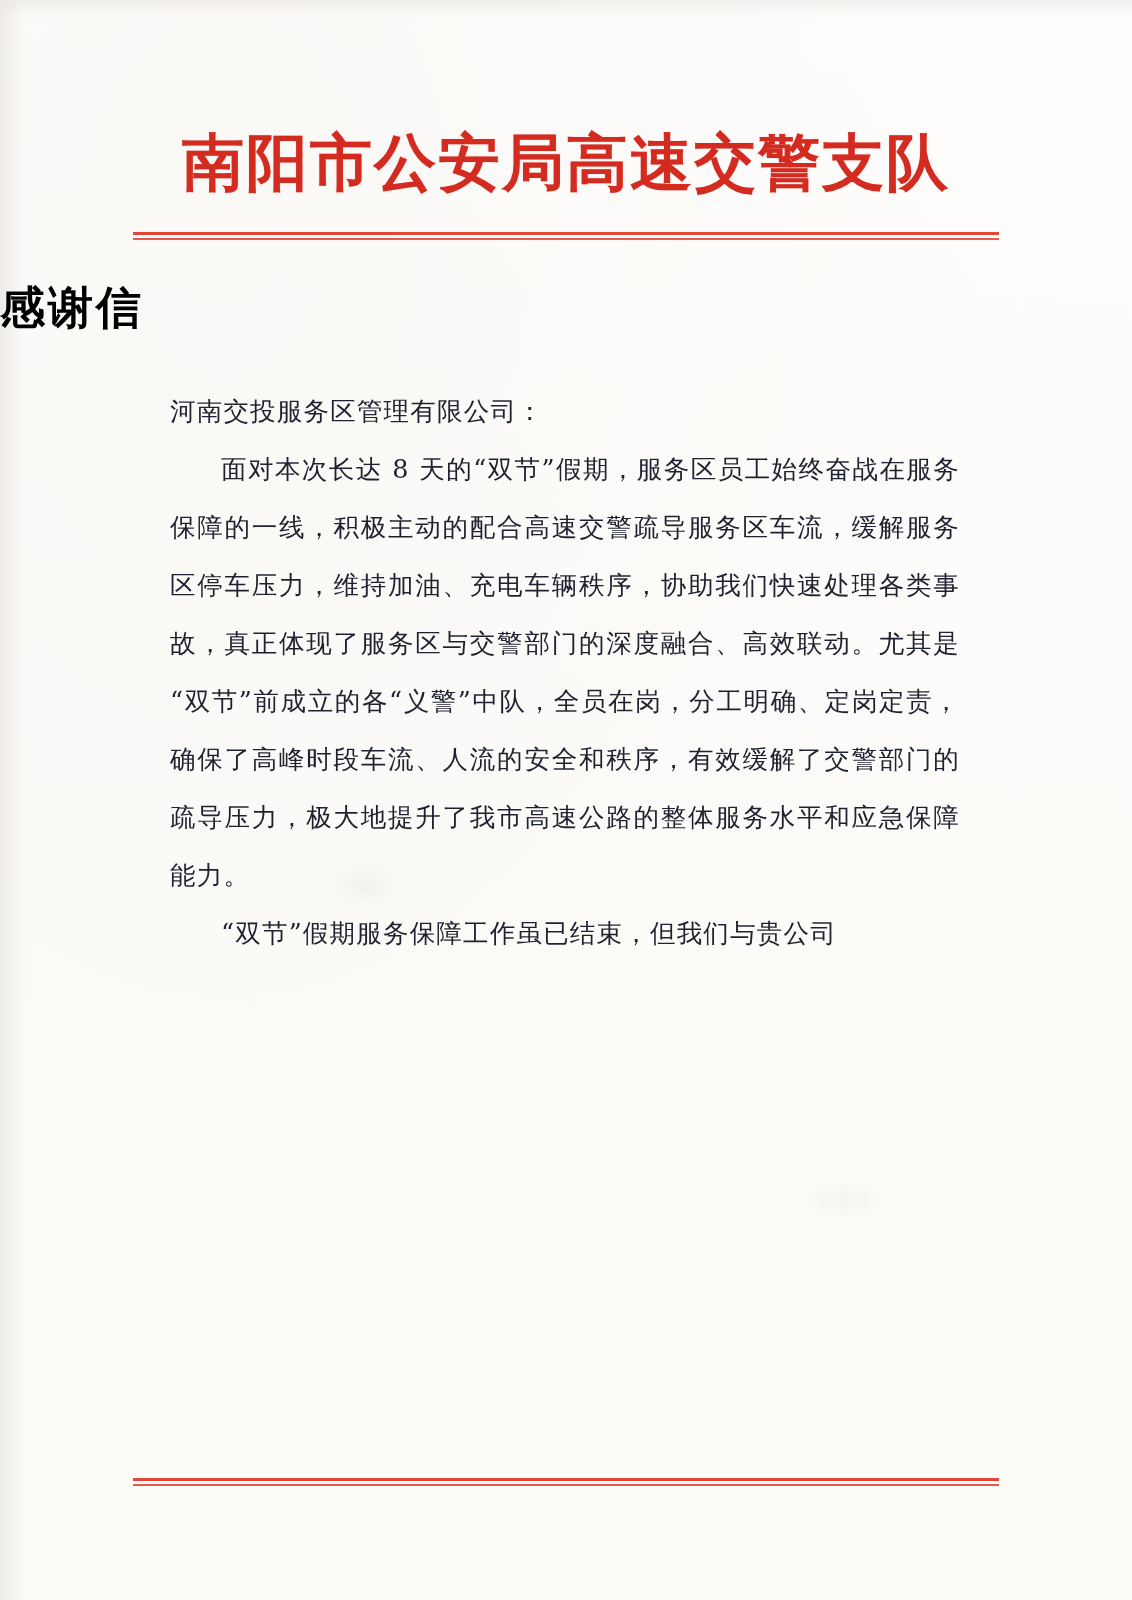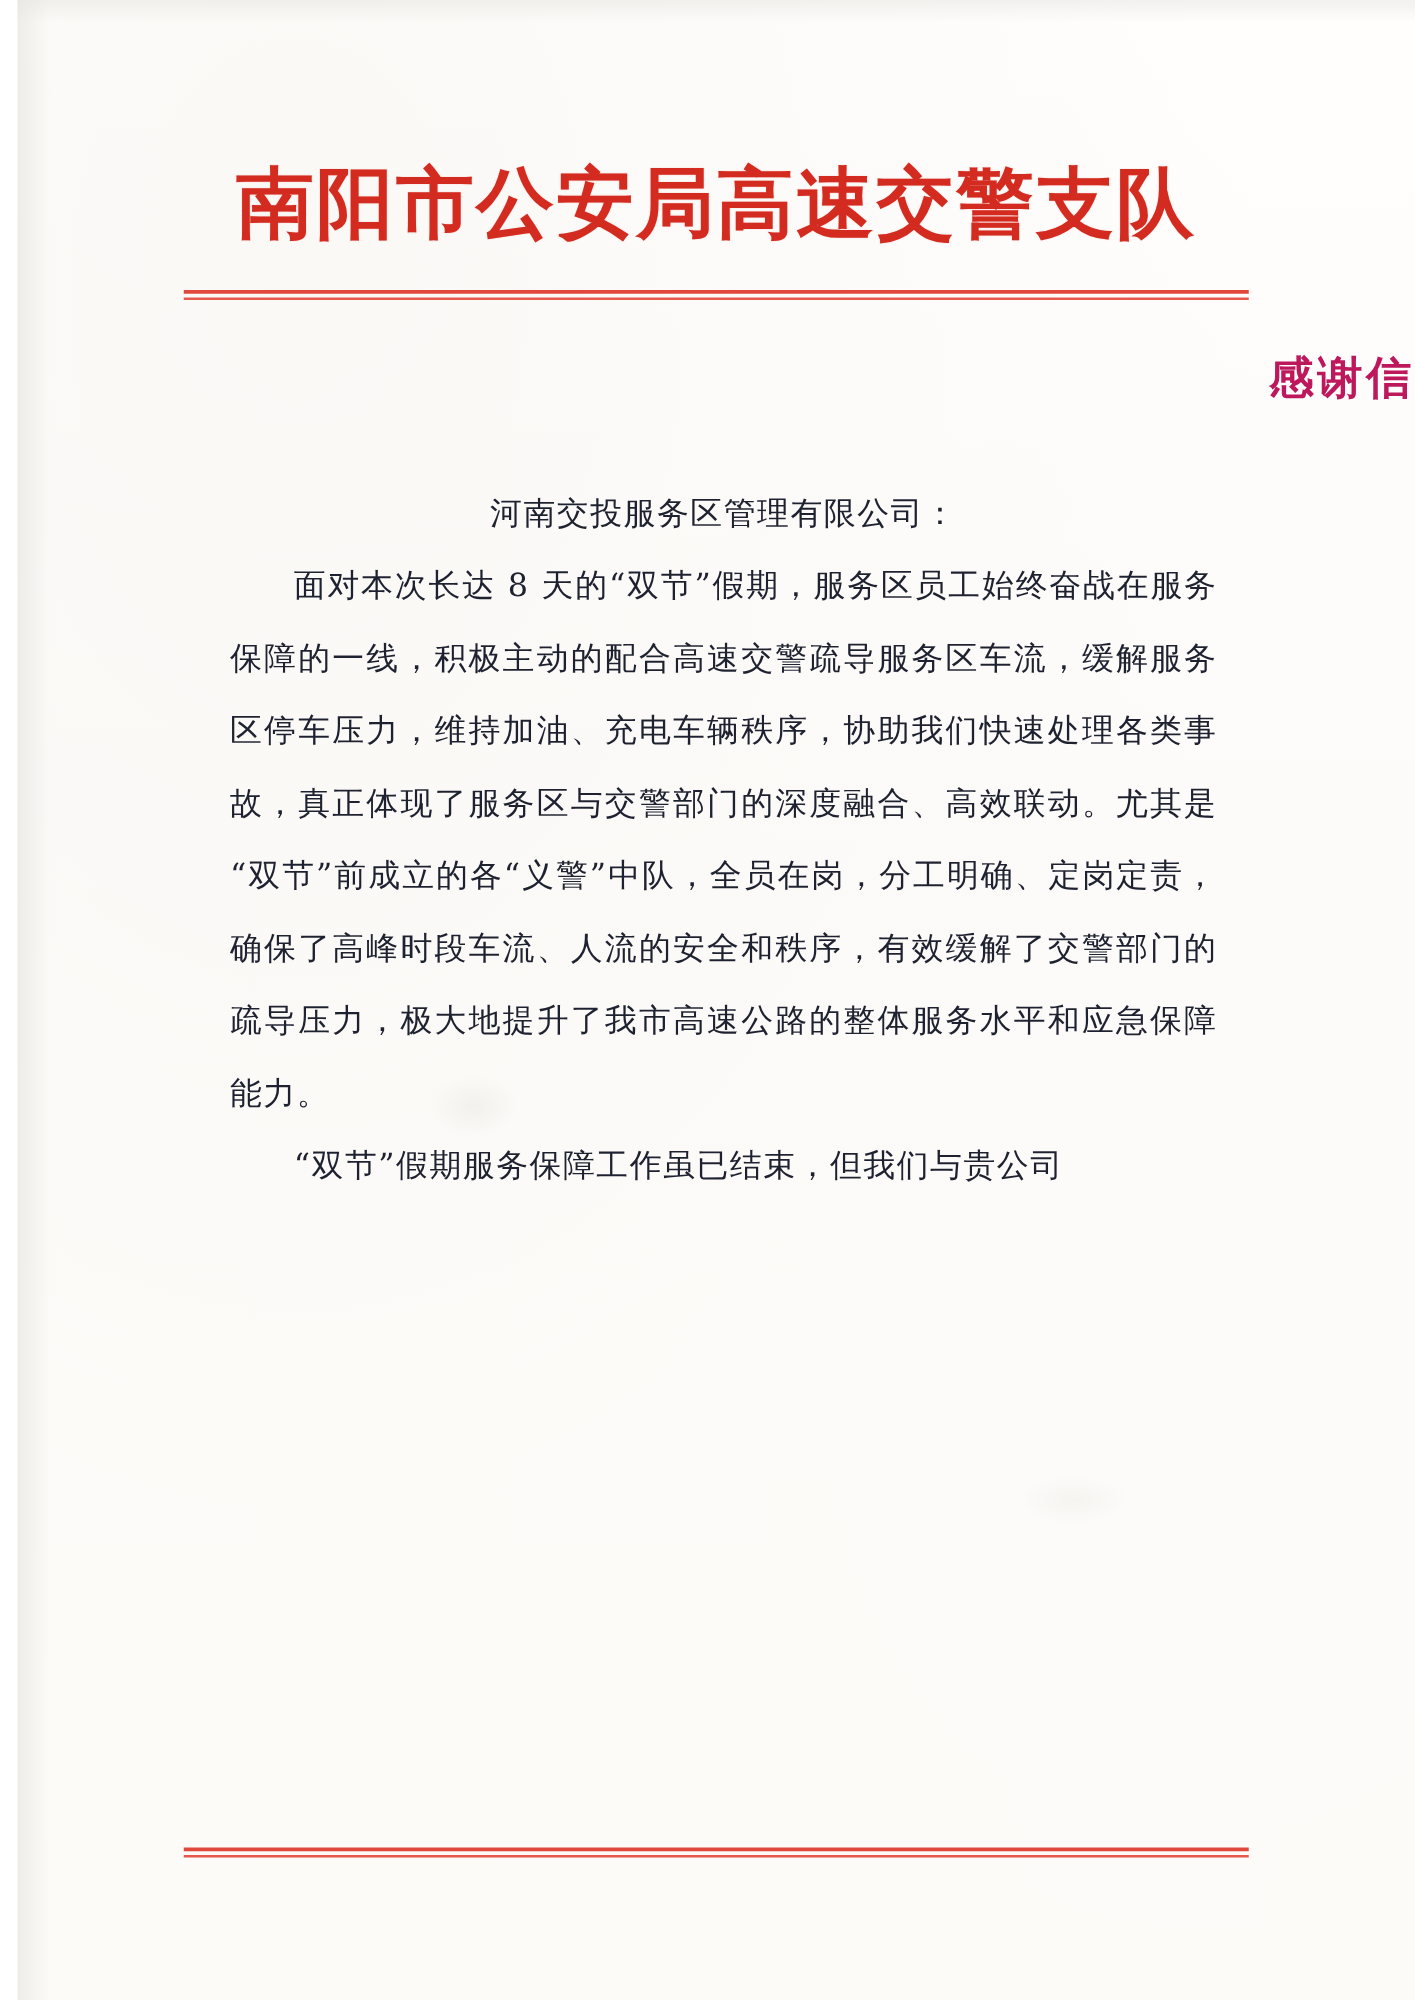--- a/index.html
+++ b/index.html
@@ -11,21 +11,20 @@
     width: 1132px;
     height: 1600px;
     position: relative;
     font-family: "Liberation Serif", "DejaVu Serif", serif;
     overflow: hidden;
   }
   .page {
     position: absolute;
     inset: 0;
     background: #fdfcfa;
-    margin-left: 14px;
   }
   
   .paper-texture {
     position: absolute;
     inset: 0;
     background:
       radial-gradient(ellipse at 20% 15%, rgba(250,248,245,0.9) 0%, rgba(255,255,255,0) 60%),
       radial-gradient(ellipse at 85% 70%, rgba(252,251,249,0.8) 0%, rgba(255,255,255,0) 55%),
       linear-gradient(180deg, #fffefd 0%, #fdfbf9 45%, #fcfbf8 100%);
     pointer-events: none;
@@ -67,41 +66,41 @@
     top: 232px;
   }
   .rule-bottom {
     top: 1478px;
   }
   .doc-title {
     position: absolute;
     top: 278px;
     left: 0;
     right: 0;
-    text-align: right;
+    text-align: left;
     font-family: "DejaVu Serif", "Liberation Serif", serif;
     font-weight: bold;
-    font-size: 36px;
+    font-size: 45px;
     letter-spacing: 3px;
-    color: #be185d;
+    color: #000000;
   }
   .body-block {
     position: absolute;
     top: 382px;
     left: 170px;
     width: 790px;
     color: #1e2230;
     font-size: 25.5px;
     line-height: 58px;
     letter-spacing: 1.2px;
     font-family: "DejaVu Serif", "Liberation Serif", serif;
   }
   .salutation {
     margin: 0 0 0 0;
-    text-align: center;
+    text-align: left;
   }
   .para {
     margin: 0;
     text-indent: 2em;
     text-align: justify;
     text-align-last: left;
   }
   .para.last-visible {
     text-align: center;
   }

